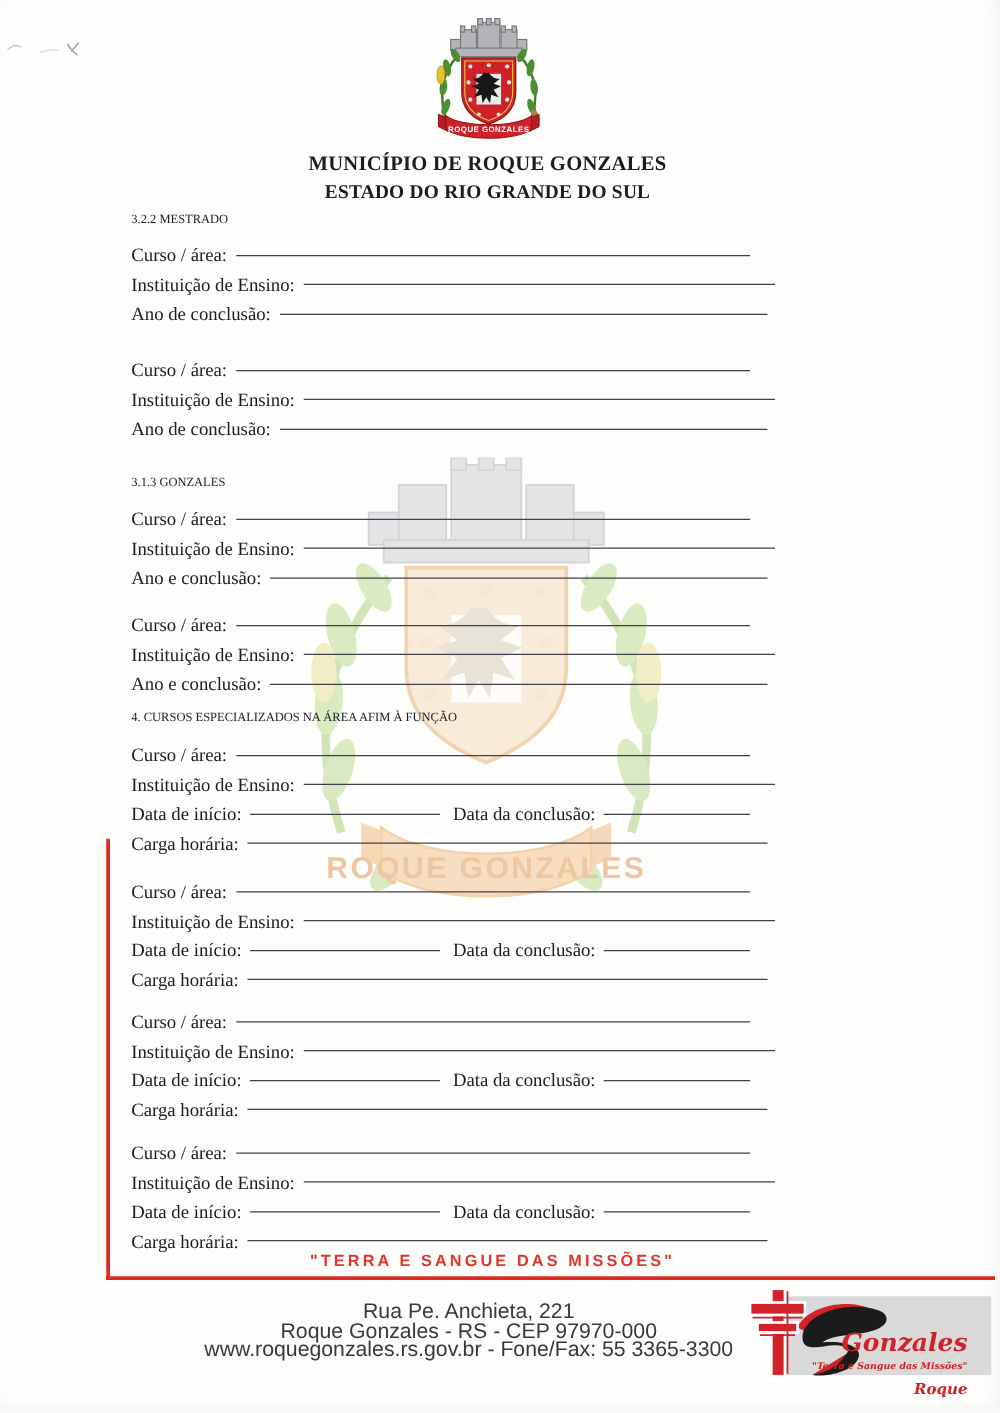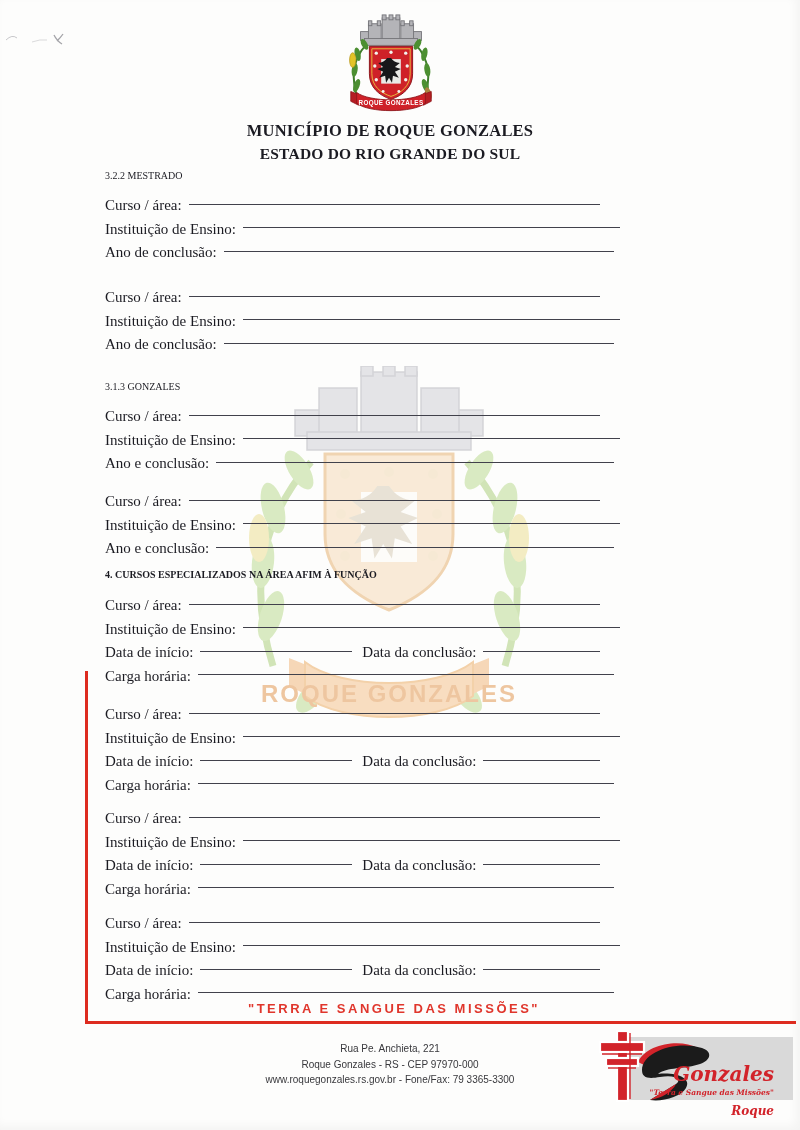--- a/index.html
+++ b/index.html
@@ -10,40 +10,40 @@
   }
   .abs{position:absolute;}
   
   .crest{left:337px;top:8px;width:108px;height:112px;z-index:3;}
   .hdr1{left:0;top:121px;width:780px;text-align:center;font-weight:bold;font-size:16.5px;letter-spacing:.2px;z-index:3;}
   .hdr2{left:0;top:145px;width:780px;text-align:center;font-weight:bold;font-size:15.5px;letter-spacing:.2px;z-index:3;}
   
   .watermark{left:233px;top:366px;width:312px;height:378px;z-index:1;}
   
   .sec-title{left:105px;font-size:10px;z-index:3;white-space:nowrap;}
-  .sec-title.bold{font-weight:bold;}
+  .sec-title.bold{font-weight:normal;}
   .block{left:105px;width:525px;z-index:3;}
   .row{display:flex;align-items:center;height:23.5px;font-size:15px;}
   .lbl{white-space:nowrap;}
   .lbl2{margin-left:10px;}
   .ul{flex:1;border-bottom:1.4px solid #41414b;margin:0 0 3.5px 7px;}
   .ul.fixed{flex:none;width:152px;}
   .mr-a{margin-right:30px;}
   .mr-b{margin-right:10px;}
   .mr-c{margin-right:16px;}
   
   .vline{left:85px;top:671px;width:3px;height:353px;background:#dd2b1f;z-index:4;}
   .hline{left:85px;top:1021px;width:711px;height:3px;background:#dd2b1f;z-index:4;}
   
   .slogan{left:0;top:1001px;width:788px;text-align:center;z-index:4;
     font-family:"Liberation Sans",sans-serif;font-weight:bold;font-size:13px;
     letter-spacing:2.5px;color:#e0362c;}
   
   .footer{left:0;top:1041px;width:750px;text-align:center;z-index:3;
-    font-family:"Liberation Sans",sans-serif;font-size:10px;line-height:15.5px;color:#38383c;padding-left:15px;}
+    font-family:"Liberation Sans",sans-serif;font-size:17px;line-height:15.5px;color:#38383c;}
   
   .logo-panel{left:622px;top:1037px;width:171px;height:63px;background:#d9d9d9;z-index:2;}
   .logo-cross{left:596px;top:1029px;width:52px;height:74px;z-index:5;}
   .logo-r{left:632px;top:1040px;width:82px;height:62px;z-index:4;}
   .logo-name{right:26px;text-align:right;z-index:5;color:#d2232a;
     font-family:"DejaVu Serif",serif;font-style:italic;font-weight:bold;}
   .logo-name.n1{top:1104px;font-size:12px;}
   .logo-name.n2{top:1062px;font-size:20px;}
   .logo-tagline{right:26px;top:1088px;text-align:right;z-index:5;color:#d2232a;
     font-family:"DejaVu Serif",serif;font-style:italic;font-weight:bold;font-size:7.5px;}
@@ -319,21 +319,21 @@
   </div>
 
   <div class="abs vline"></div>
   <div class="abs hline"></div>
 
   <div class="abs slogan">"TERRA E SANGUE DAS MISSÕES"</div>
 
   <div class="abs footer">
     <div>Rua Pe. Anchieta, 221</div>
     <div>Roque Gonzales - RS - CEP 97970-000</div>
-    <div>www.roquegonzales.rs.gov.br - Fone/Fax: 79 3365-3300</div>
+    <div>www.roquegonzales.rs.gov.br - Fone/Fax: 55 3365-3300</div>
   </div>
 
   <div class="abs logo-panel"></div>
   <svg class="abs logo-cross" viewBox="0 0 52 74">
     <g stroke="#ffffff" stroke-width="2.2" fill="#d2232a">
       <rect x="21" y="2" width="11" height="70"></rect>
       <rect x="4" y="13" width="44" height="10"></rect>
       <rect x="10" y="29" width="32" height="8"></rect>
     </g>
     <g fill="none" stroke="#d2232a" stroke-width="1.4">

